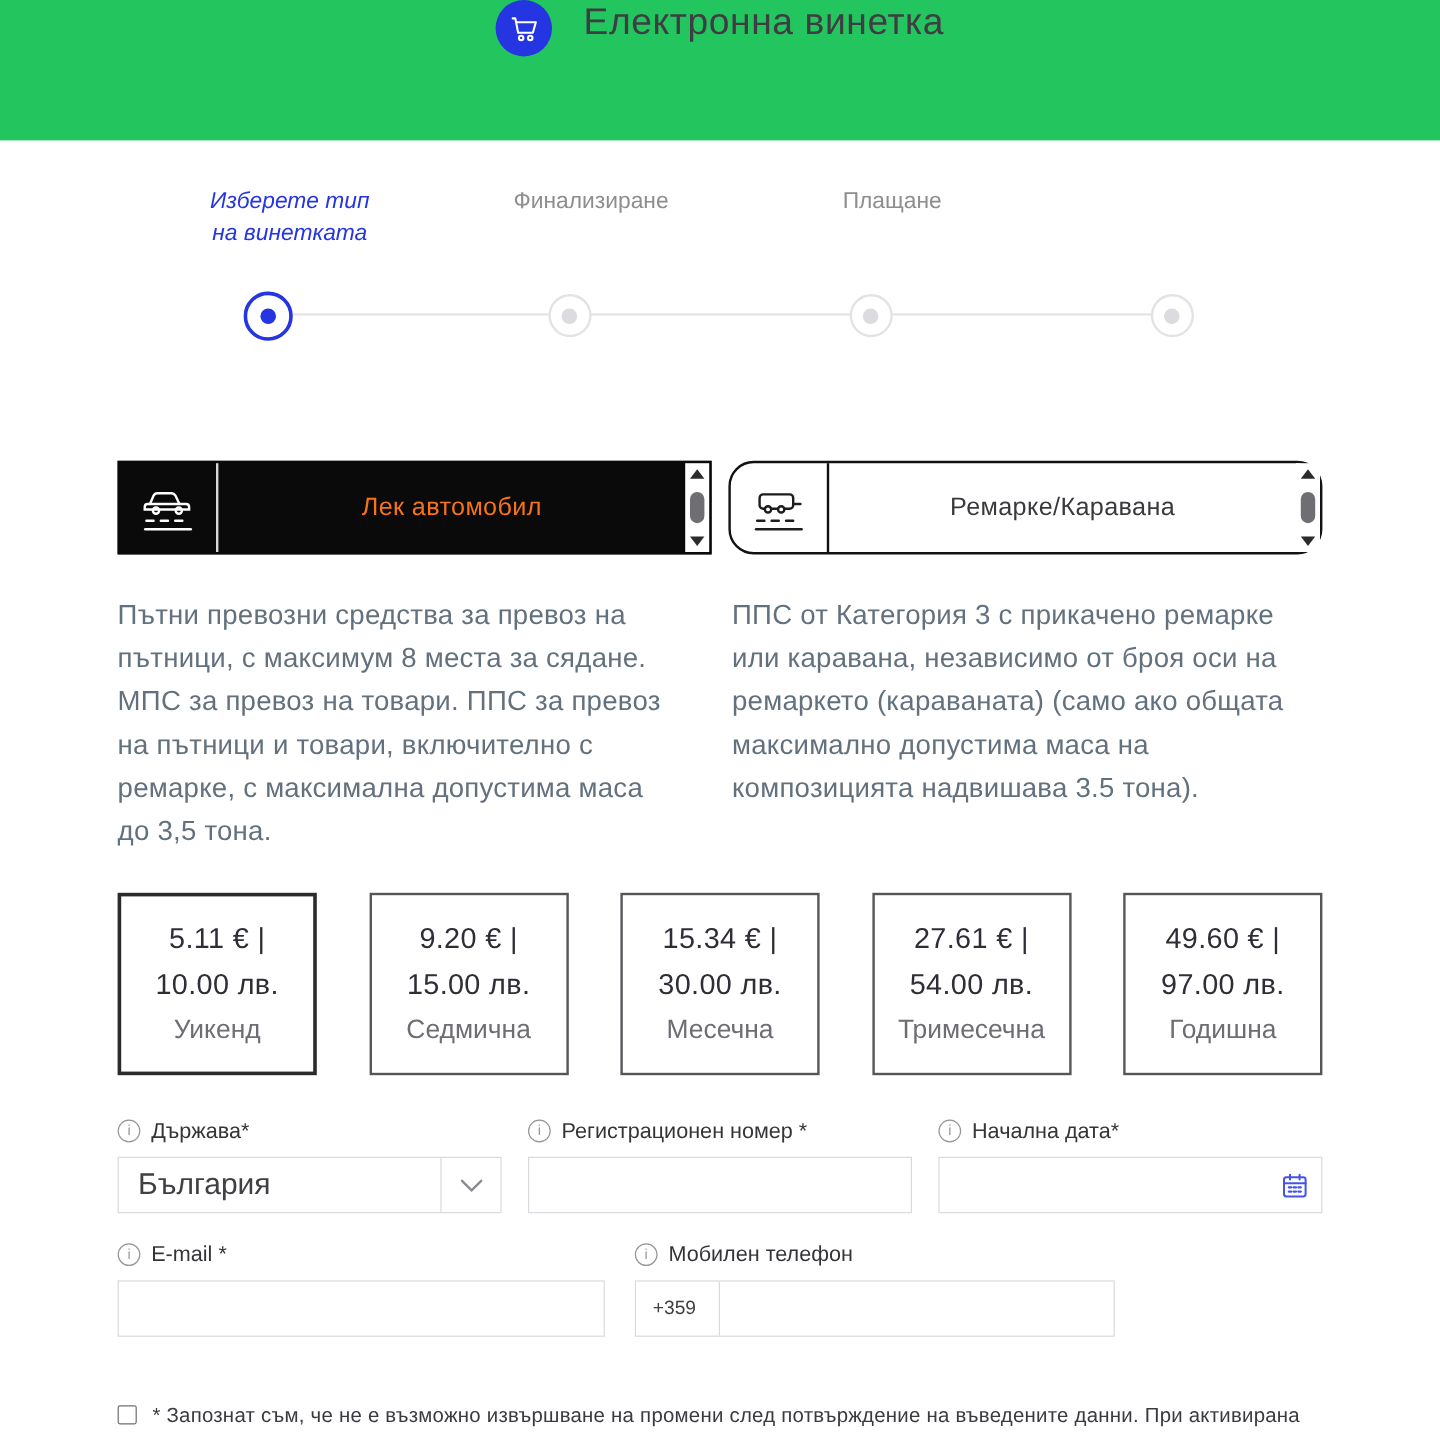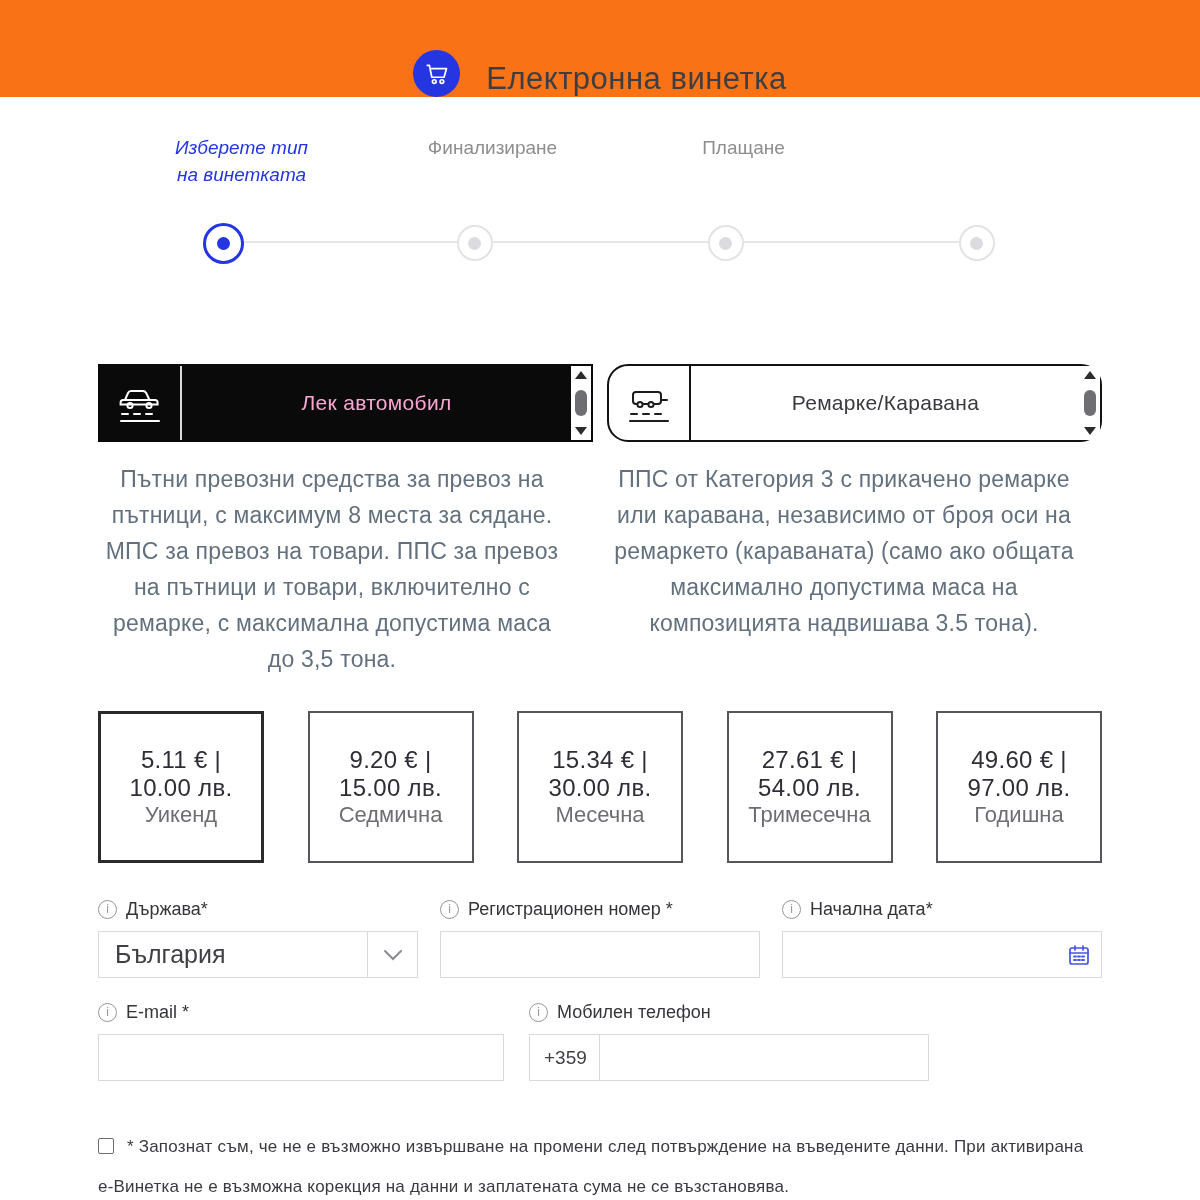--- a/index.html
+++ b/index.html
@@ -1,20 +1,20 @@
 <!DOCTYPE html>
 <html><head>
 <meta charset="utf-8">
 <style>
   * { margin:0; padding:0; box-sizing:border-box; }
   html,body { width:1200px; height:1200px; background:#fff;
     font-family:"Liberation Sans", sans-serif; color:#3e3e42; overflow:hidden; }
 
   
-  .header { height:97px; background:#f97316; display:flex; align-items:flex-end; justify-content:center; gap:26px; }
+  .header { height:117px; background:#22c55e; display:flex; align-items:flex-start; justify-content:center; gap:26px; }
   .cart-badge { width:47px; height:47px; border-radius:50%; background:#2435e1; display:flex; align-items:center; justify-content:center; }
   .page-title { font-size:31px; font-weight:400; color:#3e3e42; letter-spacing:.5px; }
 
   .container { width:1004px; margin:0 auto; }
 
   
   .steps-labels { display:grid; grid-template-columns:1fr 1fr 1fr 1fr; margin-top:37px; }
   .step-label { display:flex; justify-content:center; text-align:center; font-size:19px; line-height:27px; color:#8e8e91; }
   .step-label span { max-width:165px;margin-left:36px; }
   .step-label.active { color:#2435e1; font-style:italic; }
@@ -32,51 +32,51 @@
   
   .vehicle-row { display:grid; grid-template-columns:1fr 1fr; gap:14px; margin-top:86px; }
   .vehicle-box { height:78px; display:flex; align-items:stretch; border:2px solid #121212; }
   .vehicle-box.selected { background:#0a0a0a; border-color:#0a0a0a; }
   .vehicle-box:not(.selected) { background:#fff;border-radius:21px; }
   .veh-icon-cell { width:80px; display:flex; align-items:center; justify-content:center; flex:0 0 80px; }
   .veh-divider { width:2px; }
   .vehicle-box.selected .veh-divider { background:#d9d9d9; }
   .vehicle-box:not(.selected) .veh-divider { background:#121212; }
   .veh-label { flex:1; display:flex; align-items:center; justify-content:center; font-size:21px; letter-spacing:.3px; }
-  .vehicle-box.selected .veh-label { color:#f9a8d4; }
+  .vehicle-box.selected .veh-label { color:#f97316; }
   .vehicle-box:not(.selected) .veh-label { color:#3a3a3e; }
   .veh-scroll { width:20px; flex:0 0 20px; background:#fff; display:flex; flex-direction:column; align-items:center; justify-content:space-between; padding:5px 0; }
   .tri-up { width:0; height:0; border-left:6px solid transparent; border-right:6px solid transparent; border-bottom:8px solid #2c2c2e; }
   .tri-down { width:0; height:0; border-left:6px solid transparent; border-right:6px solid transparent; border-top:8px solid #2c2c2e; }
   .scroll-thumb { width:12px; height:26px; border-radius:7px; background:#6f6f73; }
 
   
-  .desc-row { display:grid; grid-template-columns:1fr 1fr; gap:20px; margin-top:19px;text-align:center; }
+  .desc-row { display:grid; grid-template-columns:1fr 1fr; gap:20px; margin-top:32px; }
   .desc { font-size:23px; line-height:36px; color:#63707d; letter-spacing:.2px; padding-right:24px; }
 
   
   .price-row { display:flex; justify-content:space-between; margin-top:34px; }
-  .price-card { width:166px; height:152px; background:#fff; border:2px solid #56565a; display:flex; flex-direction:column; align-items:center; justify-content:center; gap:0; }
+  .price-card { width:166px; height:152px; background:#fff; border:2px solid #56565a; display:flex; flex-direction:column; align-items:center; justify-content:center; gap:10px; }
   .price-card.selected { border:3px solid #2b2b2e; }
   .price-eur, .price-bgn { font-size:24px; color:#2e2e36; letter-spacing:.3px; }
   .price-label { font-size:22px; color:#6d6d74; }
 
   
   .form-row1 { display:grid; grid-template-columns:320px 320px 320px; gap:22px; margin-top:36px; }
   .form-row2 { display:flex; gap:25px; margin-top:24px; }
   .field {}
   .field-label { display:flex; align-items:center; gap:9px; font-size:18px; color:#353539; margin-bottom:11px; }
   .info-icon { width:19px; height:19px; flex:0 0 19px; border:1.5px solid #97979b; border-radius:50%; color:#97979b;
     font-size:12px; line-height:16px; text-align:center; font-style:normal; }
   .control { height:47px; border:1px solid #dadade; background:#fff; display:flex; align-items:center; }
   .select-value { flex:1; padding-left:16px; font-size:25px; color:#3f3f44; }
   .select-chev { width:50px; height:100%; border-left:1px solid #dadade; display:flex; align-items:center; justify-content:center; }
   .text-input { border:none; outline:none; flex:1; height:100%; font-size:19px; padding:0 14px; font-family:"Liberation Sans",sans-serif; background:transparent; }
   .date-icon { width:46px; display:flex; align-items:center; justify-content:center; }
-  .phone-prefix { width:70px; flex:0 0 70px; height:100%; border-right:1px solid #dadade; display:flex; align-items:center; padding-left:14px; font-size:19px; color:#3f3f44; }
+  .phone-prefix { width:70px; flex:0 0 70px; height:100%; border-right:1px solid #dadade; display:flex; align-items:center; padding-left:14px; font-size:16px; color:#3f3f44; }
   .w-email { width:406px; }
   .w-phone { width:400px; }
 
   
   .disclaimer { margin-top:46px; font-size:17px; line-height:40px; color:#3a3a40; letter-spacing:.2px; }
   .checkbox { display:inline-block; width:16px; height:16px; border:1.5px solid #6f6f73; border-radius:2px; background:#fff;
     vertical-align:-2px; margin-right:13px; }
 </style>
 </head>
 <body>

